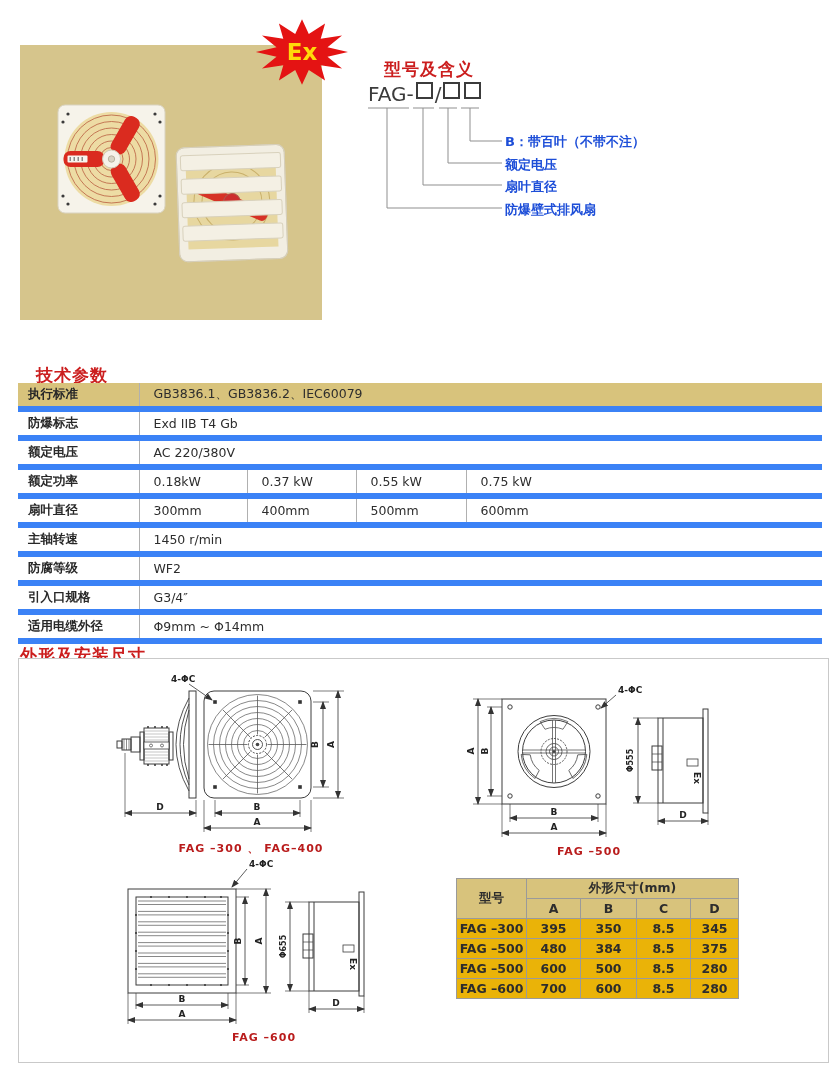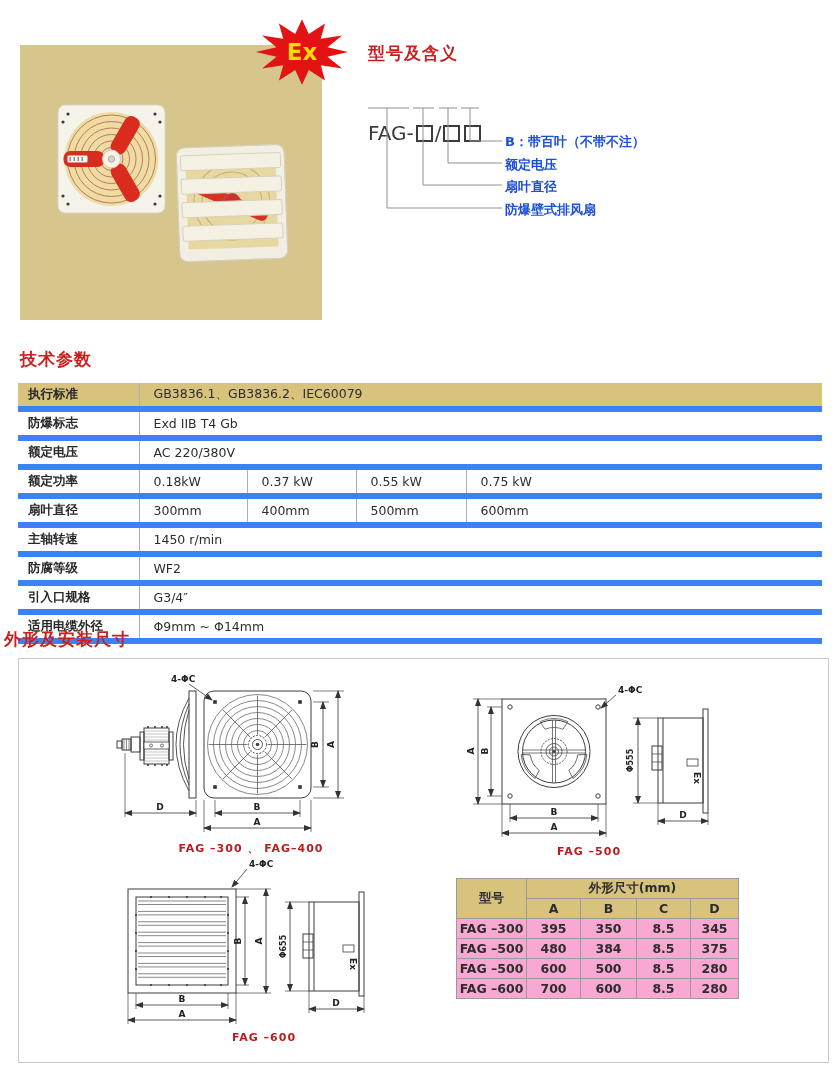--- a/index.html
+++ b/index.html
@@ -1,47 +1,47 @@
 <!DOCTYPE html>
 <html><head>
 <meta charset="utf-8">
 <style>
   html,body{margin:0;padding:0;}
   body{font-family:"DejaVu Sans","Liberation Sans",sans-serif;background:#fff;}
   .page{position:relative;width:840px;height:1081px;background:#ffffff;overflow:hidden;}
 
-  .h-red{position:absolute;margin:0;font-size:17px;font-weight:bold;color:#cb1e1e;letter-spacing:1px;}
+  .h-red{position:absolute;margin:16px;font-size:17px;font-weight:bold;color:#cb1e1e;letter-spacing:1px;}
 
   
   .photo{position:absolute;left:20px;top:45px;width:302px;height:275px;}
   .exbadge{position:absolute;left:252px;top:16px;}
 
   
-  .model-code{position:absolute;left:368px;top:82px;font-size:20px;color:#3b3b3b;display:flex;align-items:center;margin-top:39px;}
+  .model-code{position:absolute;left:368px;top:82px;font-size:20px;color:#3b3b3b;display:flex;align-items:flex-start;}
   .model-code .box{display:inline-block;width:13px;height:13px;border:2px solid #3b3b3b;margin:0 2px;}
   .model-lines{position:absolute;left:360px;top:104px;}
   .mlabel{position:absolute;left:505px;font-size:13px;font-weight:bold;color:#1d4ed8;white-space:nowrap;}
 
   
   .tech{position:absolute;left:18px;top:383px;width:804px;border-collapse:collapse;table-layout:fixed;font-size:12.5px;color:#2d2d2d;}
   .tech td{height:23px;border-bottom:6px solid #3b82f6;padding:0 4px 0 14px;white-space:nowrap;overflow:hidden;}
   .tech td.lbl{font-weight:bold;padding-left:10px;border-right:1px solid #b0b0b0;color:#282828;}
   .tech td.v{border-right:1px solid #b0b0b0;margin-top:16px;}
   .tech tr.hl td{background:#d8c37c;}
 
   
   .drawbox{position:absolute;left:18px;top:658px;width:801px;height:403px;border:1px solid #c9c9c9;background:#fff;padding-left:8px;}
   .drawbox svg{position:absolute;}
   .caption{position:absolute;font-size:11px;font-weight:bold;color:#b91c1c;text-align:center;letter-spacing:1px;}
 
   
   .dimtable{position:absolute;left:437px;top:219px;width:282px;border-collapse:collapse;table-layout:fixed;font-size:12.5px;color:#2d2d2d;text-align:center;}
   .dimtable th,.dimtable td{border:1px solid #9a9a9a;height:19px;font-weight:bold;padding:0;}
   .dimtable th{background:#d8c37c;}
-  .dimtable td{background:#f9a8d4;}
+  .dimtable td{background:#eab308;}
 
   svg text{font-family:"DejaVu Sans","Liberation Sans",sans-serif;}
   .dimtxt{font-size:9px;font-weight:bold;fill:#222;}
   .dimtxt-s{font-size:8px;font-weight:bold;fill:#222;}
 </style>
 </head>
 <body>
 
 <div class="page">
 

